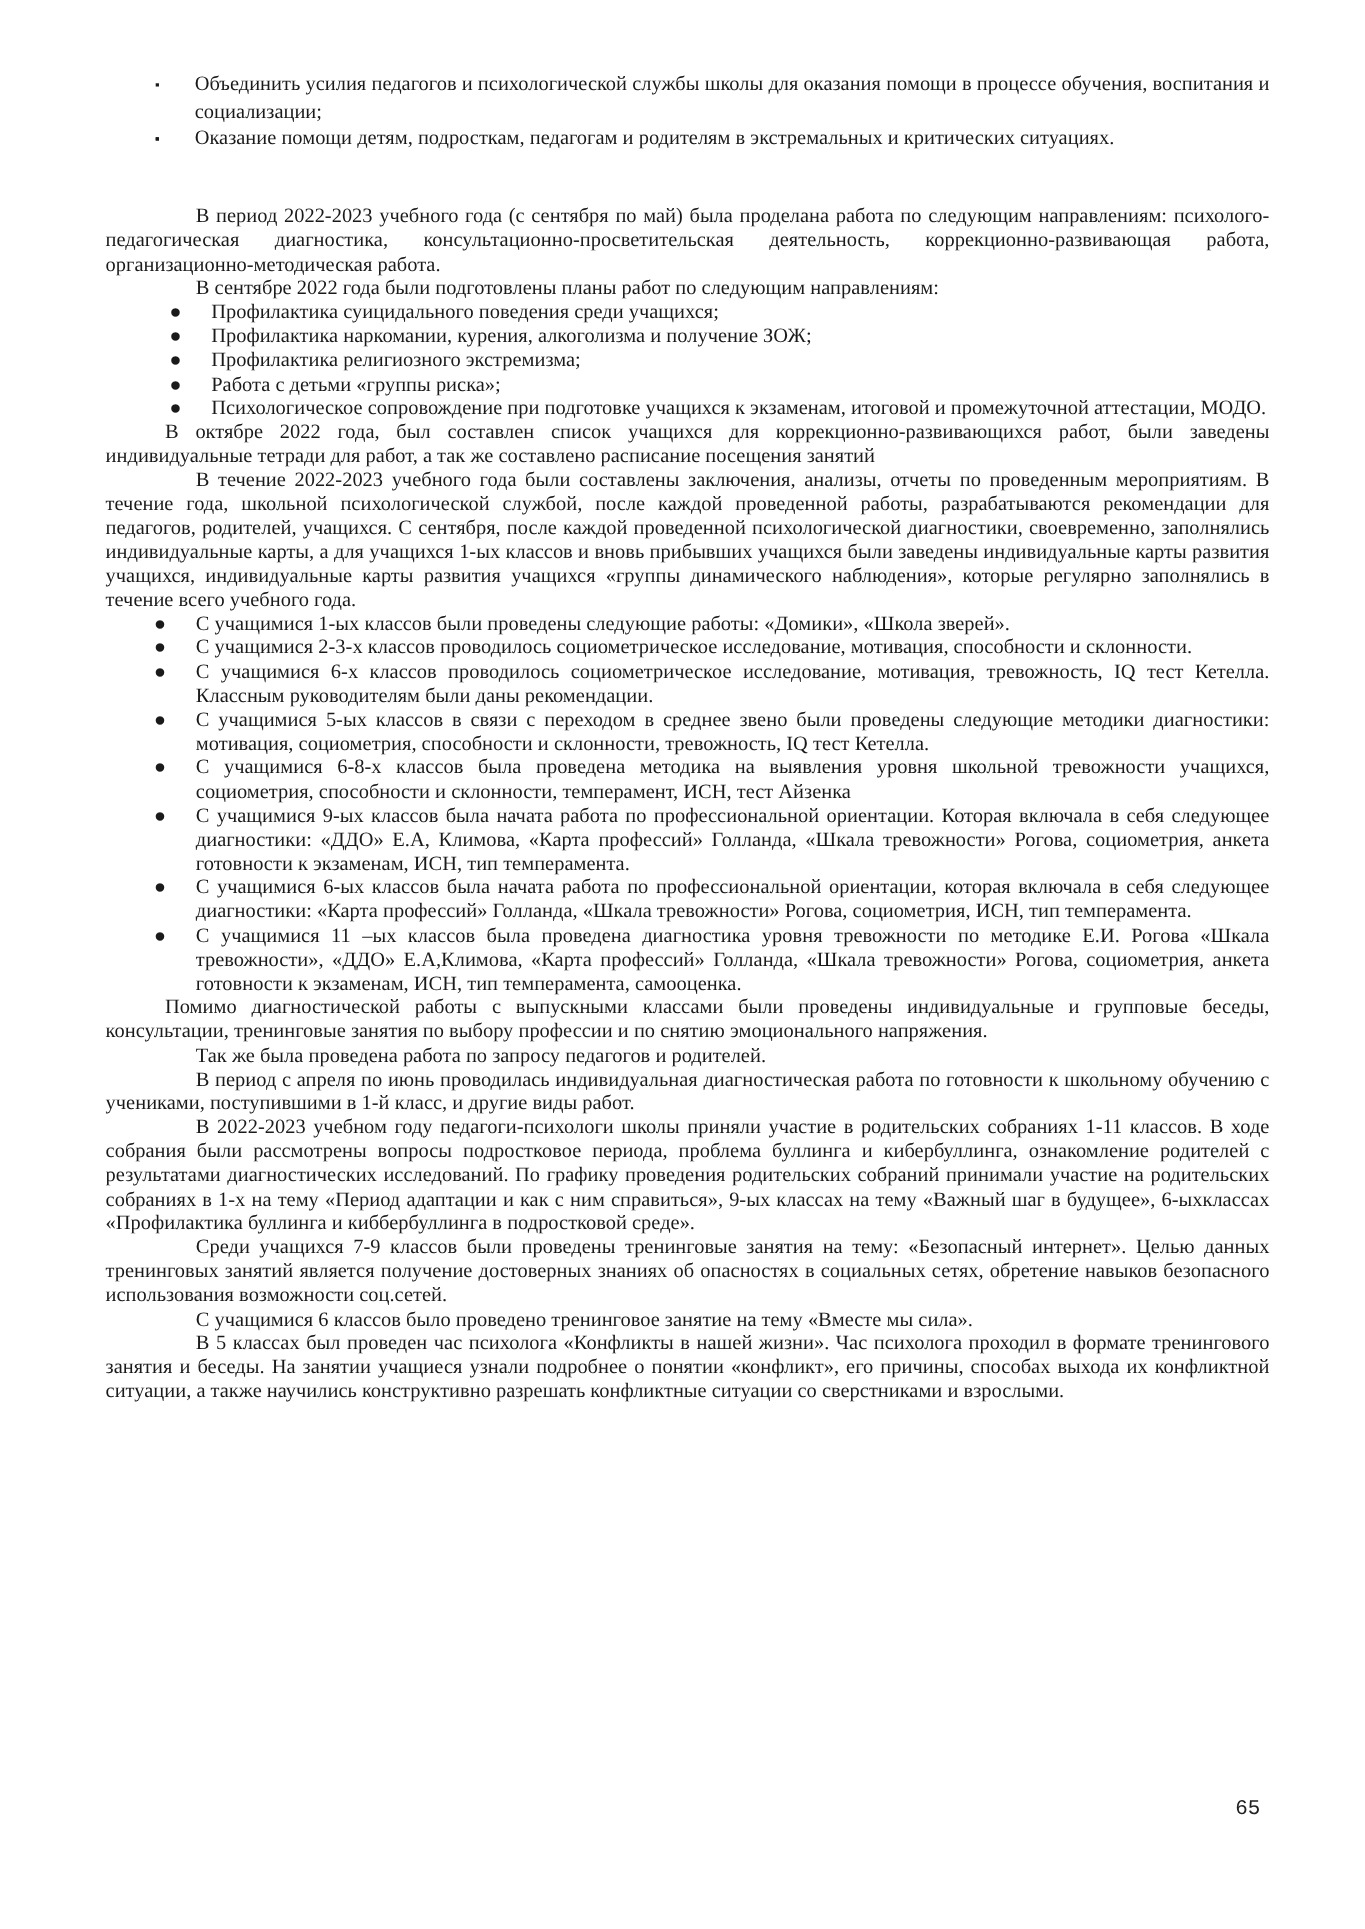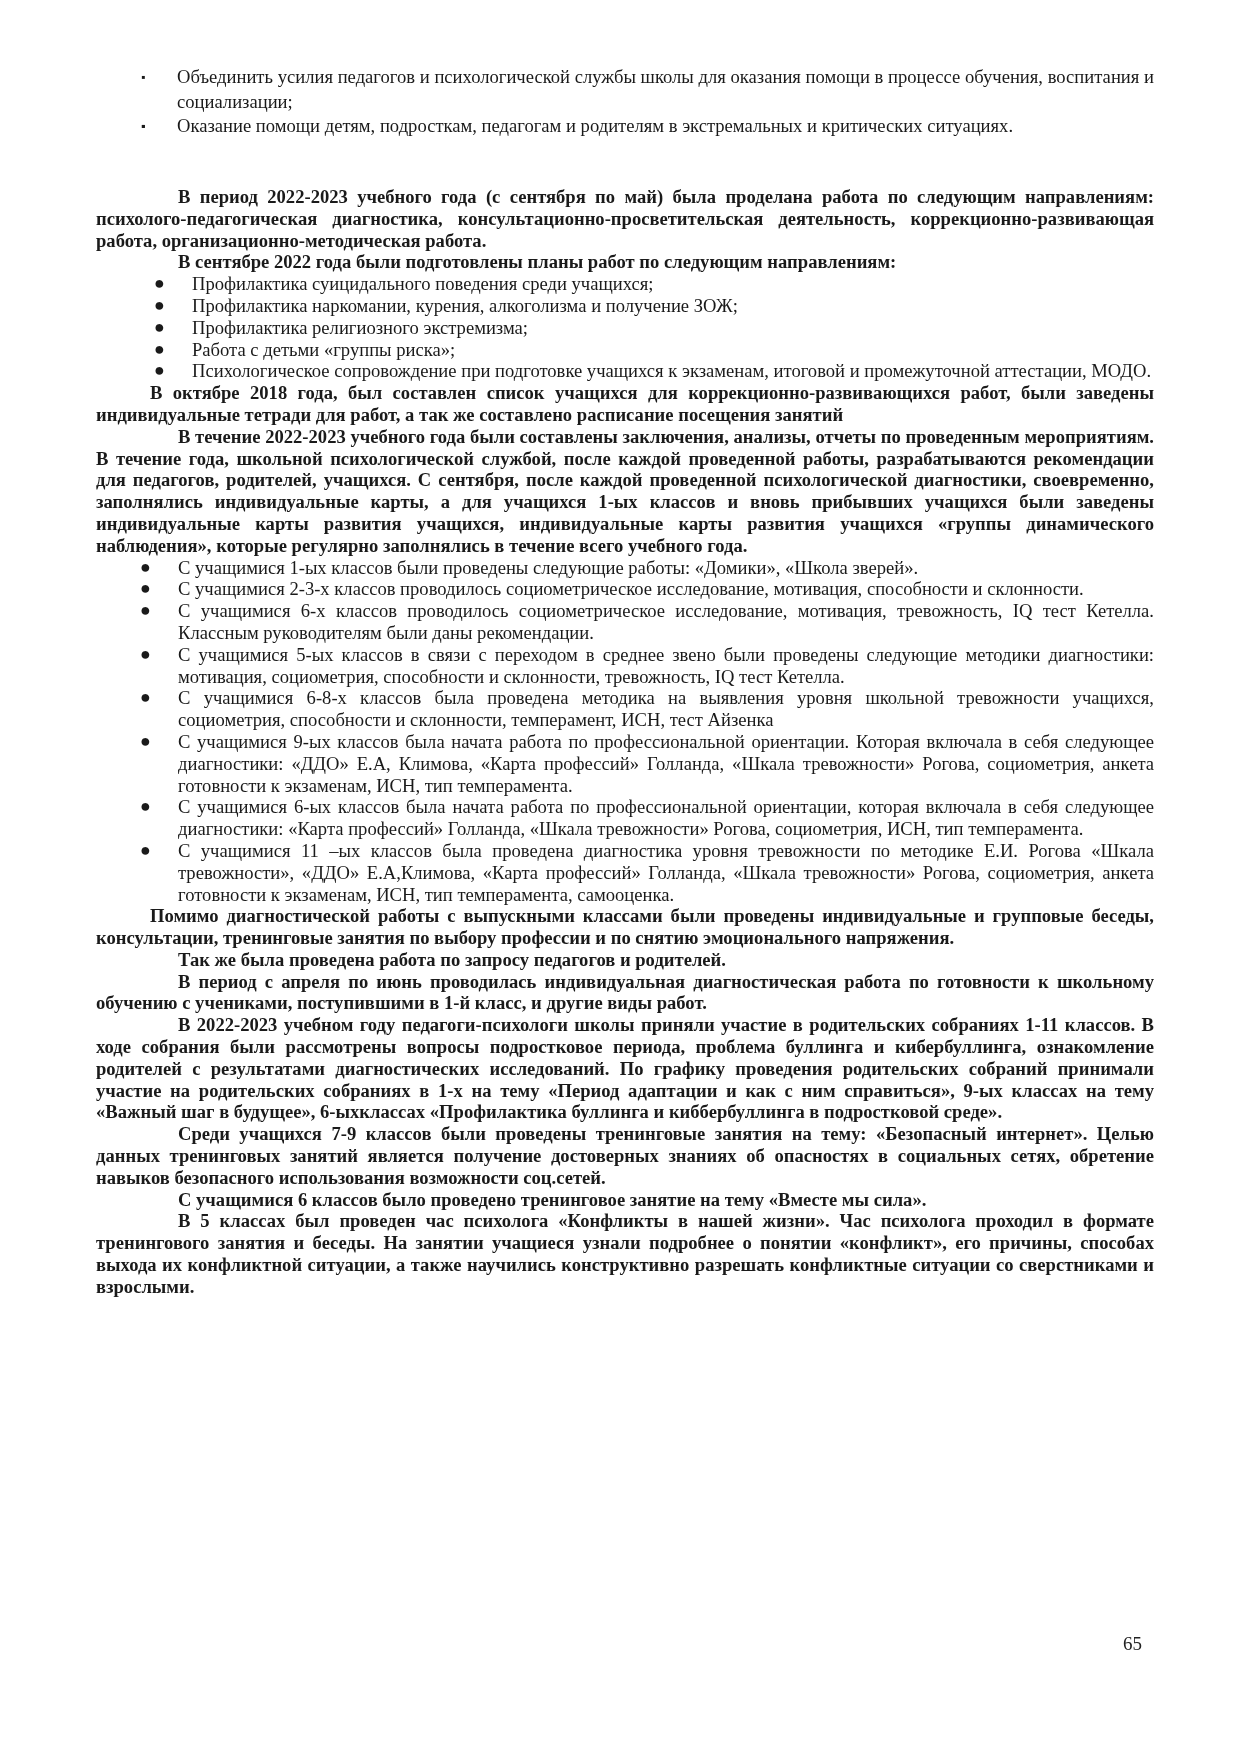--- a/index.html
+++ b/index.html
@@ -6,33 +6,33 @@
   body { width: 1241px; height: 1754px; position: relative; overflow: hidden; }
   .page {
     position: absolute; left: 96px; top: 0; width: 1058px;
     font-family: "Liberation Serif", serif;
     font-size: 18.6px; line-height: 21.8px; color: #1a1a1a;
   }
   .list-sq { position: absolute; left: 0; top: 65px; width: 1058px; margin: 0; padding: 0; list-style: none; }
   .list-sq li { position: relative; padding-left: 81px; line-height: 24.6px; text-align: justify; }
   .list-sq li .bullet { position: absolute; left: 45px; top: 0; font-size: 12px; }
   .body { position: absolute; left: 0; top: 186px; width: 1058px; }
-  .para { margin: 0; text-align: justify; font-weight: bold; }
+  .para { margin: 0; text-align: justify; }
   .ind { text-indent: 82px; }
   .ind-s { text-indent: 54px; }
   ul.dots { margin: 0; padding: 0; list-style: none; }
   ul.dots li { position: relative; text-align: justify; }
   ul.dots.l2 li { padding-left: 96px; }
   ul.dots.l2 li .bullet { position: absolute; left: 58px; top: 0; }
   ul.dots.l3 li { padding-left: 82px; }
   ul.dots.l3 li .bullet { position: absolute; left: 44px; top: 0; }
   .bullet { font-size: 18px; }
   .page-num {
     position: absolute; left: 1123px; top: 1633px;
-    font-family: Liberation Serif, serif; font-size: 19px; color: #222;
+    font-family: Liberation Mono, monospace; font-size: 19px; color: #222;
   }
 </style>
 </head>
 <body>
 
 <div class="page">
 
   <ul class="list-sq">
     <li><span class="bullet">▪</span><span>Объединить усилия педагогов  и психологической службы школы для оказания помощи в процессе обучения, воспитания и социализации;</span></li>
     <li><span class="bullet">▪</span></li>
@@ -44,21 +44,21 @@
     <p class="para ind">В сентябре 2022 года были подготовлены планы работ по следующим направлениям:</p>
 
     <ul class="dots l2">
       <li><span class="bullet">●</span><span>Профилактика суицидального поведения среди учащихся;</span></li>
       <li><span class="bullet">●</span><span>Профилактика наркомании, курения, алкоголизма и получение ЗОЖ;</span></li>
       <li><span class="bullet">●</span><span>Профилактика религиозного экстремизма;</span></li>
       <li><span class="bullet">●</span><span>Работа с детьми «группы риска»;</span></li>
       <li><span class="bullet">●</span><span>Психологическое сопровождение при подготовке учащихся к экзаменам, итоговой и промежуточной аттестации, МОДО.</span></li>
     </ul>
 
-    <p class="para ind-s">В октябре 2018 года, был составлен список учащихся для коррекционно-развивающихся работ, были заведены индивидуальные тетради для работ, а так же составлено расписание посещения занятий</p>
+    <p class="para ind-s">В октябре 2022 года, был составлен список учащихся для коррекционно-развивающихся работ, были заведены индивидуальные тетради для работ, а так же составлено расписание посещения занятий</p>
     <p class="para ind">В течение 2022-2023 учебного года были составлены заключения, анализы, отчеты по проведенным мероприятиям. В течение года, школьной психологической службой, после каждой проведенной работы, разрабатываются  рекомендации для педагогов, родителей, учащихся. С сентября, после каждой проведенной психологической диагностики, своевременно, заполнялись индивидуальные карты, а для учащихся 1-ых классов и вновь прибывших учащихся были заведены индивидуальные карты развития учащихся, индивидуальные карты развития учащихся «группы динамического наблюдения», которые регулярно заполнялись в течение всего учебного года.</p>
 
     <ul class="dots l3">
       <li><span class="bullet">●</span><span>С учащимися 1-ых классов были проведены следующие работы: «Домики», «Школа зверей».</span></li>
       <li><span class="bullet">●</span><span>С учащимися 2-3-х классов проводилось социометрическое исследование, мотивация,  способности и склонности.</span></li>
       <li><span class="bullet">●</span><span>С учащимися 6-х классов проводилось социометрическое исследование, мотивация,  тревожность, IQ тест Кетелла. Классным руководителям были даны рекомендации.</span></li>
       <li><span class="bullet">●</span><span>С учащимися 5-ых классов в связи с переходом в среднее звено были проведены следующие методики диагностики:  мотивация, социометрия, способности и склонности, тревожность, IQ тест Кетелла.</span></li>
       <li><span class="bullet">●</span><span>С учащимися 6-8-х классов была проведена методика на выявления уровня школьной тревожности учащихся, социометрия, способности и склонности, темперамент, ИСН, тест Айзенка</span></li>
       <li><span class="bullet">●</span><span>С учащимися  9-ых классов была начата работа по профессиональной ориентации. Которая включала в себя следующее диагностики: «ДДО» Е.А, Климова, «Карта профессий» Голланда, «Шкала тревожности» Рогова, социометрия,  анкета готовности к экзаменам, ИСН, тип темперамента.</span></li>
       <li><span class="bullet">●</span><span>С учащимися  6-ых классов была начата работа по профессиональной ориентации, которая включала в себя следующее диагностики:  «Карта профессий» Голланда, «Шкала тревожности» Рогова, социометрия, ИСН, тип темперамента.</span></li>

